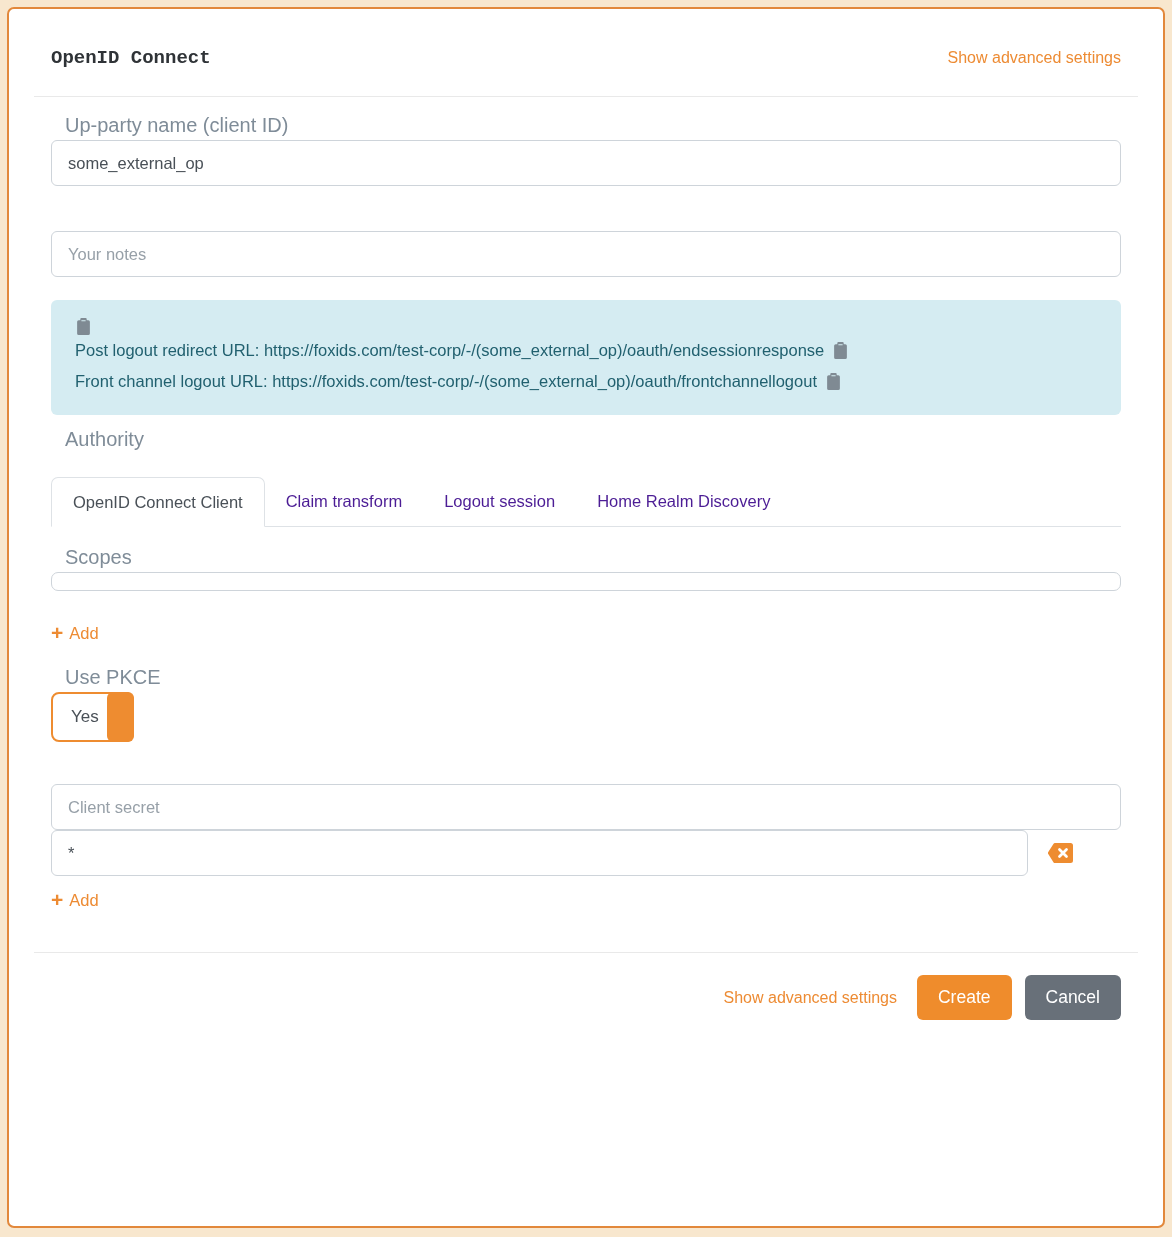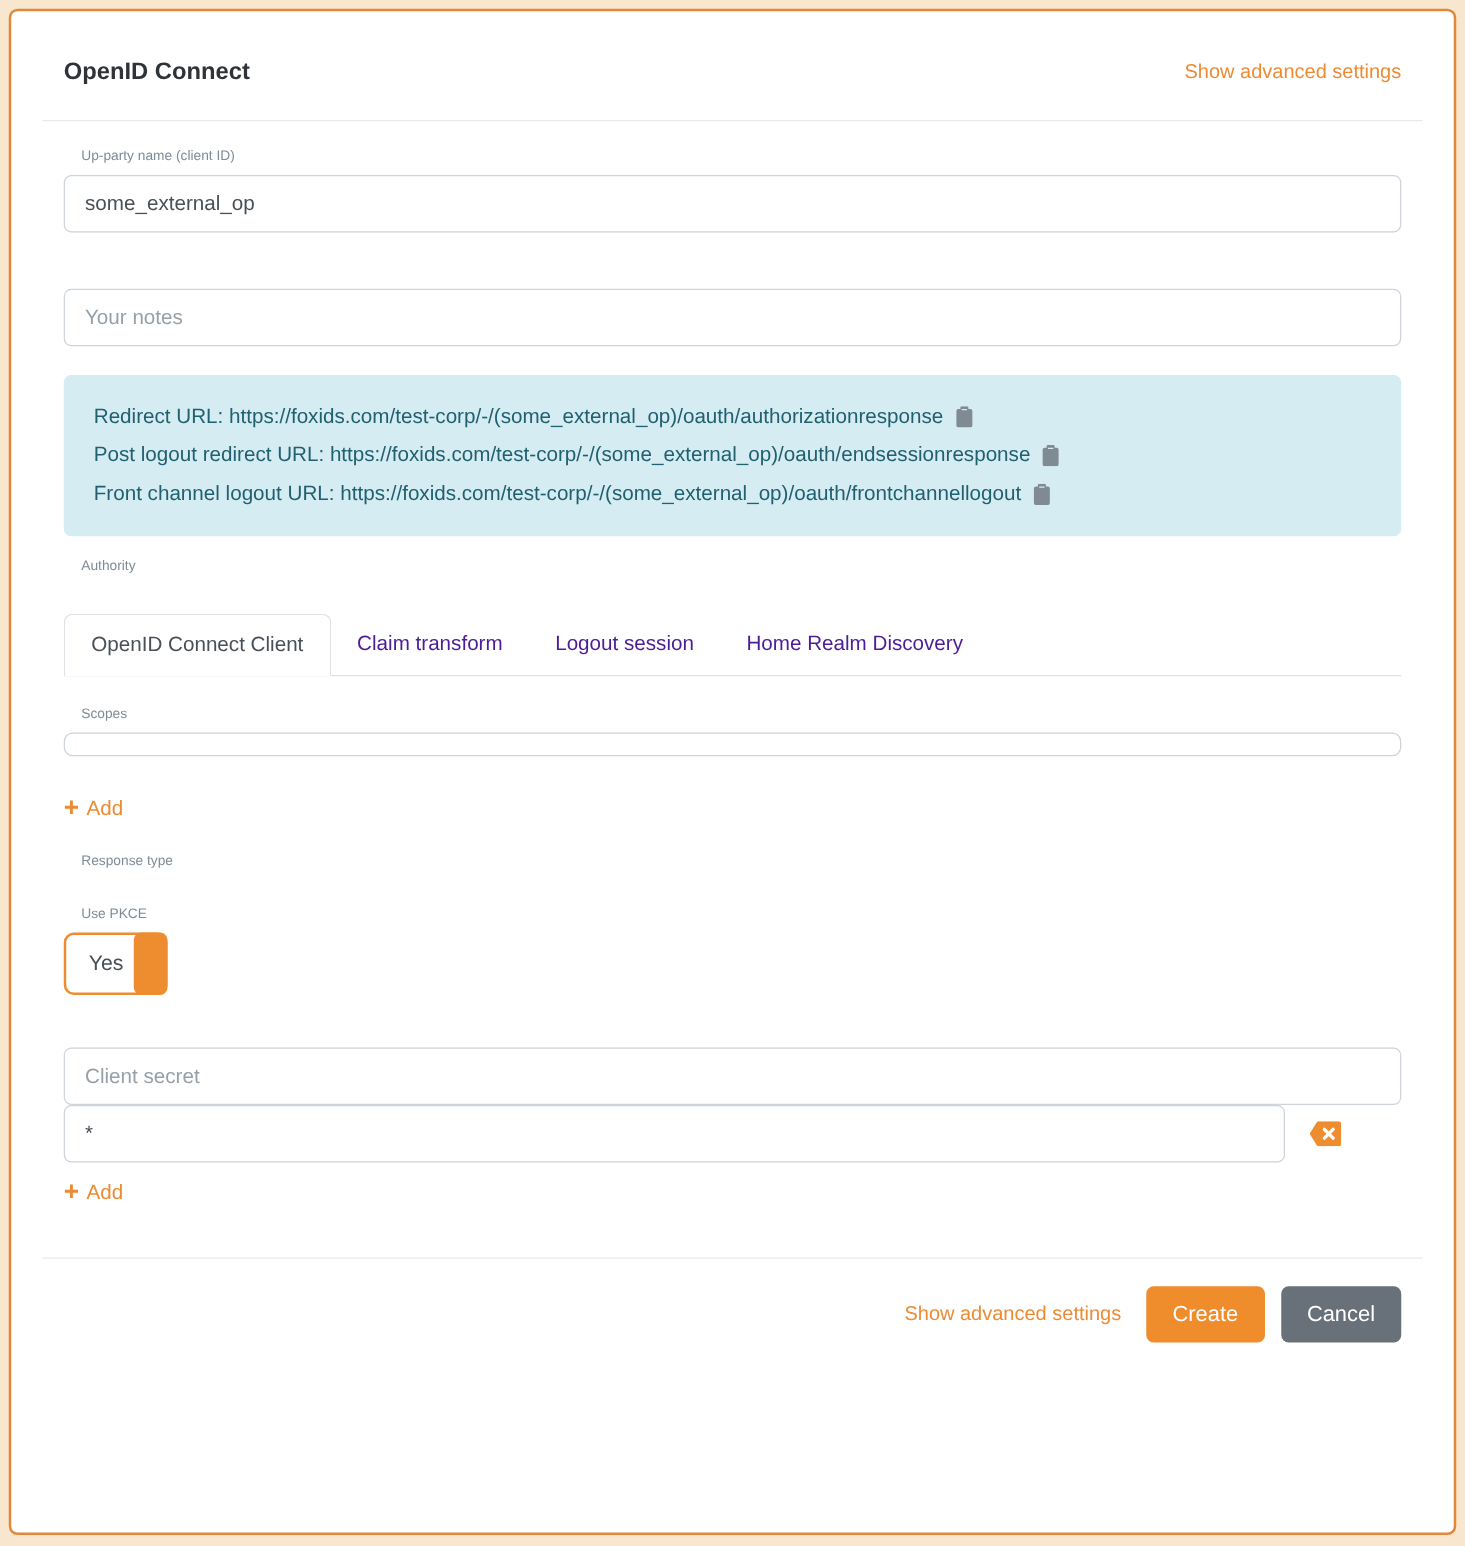--- a/index.html
+++ b/index.html
@@ -24,37 +24,38 @@
     justify-content: space-between;
     align-items: center;
     padding: 0 17px;
     height: 26px;
   }
   .page-title {
     margin: 0;
     font-size: 19px;
     font-weight: 600;
     color: #2f3337;
+    font-family: Liberation Mono, monospace;
   }
   a.link {
     color: #ed8b33;
     text-decoration: none;
     font-size: 16px;
     cursor: pointer;
   }
   hr.rule {
     border: none;
     border-top: 1px solid #e9e9e9;
     margin: 25px 0 18px 0;
   }
   hr.rule.footer-rule { margin: 40px 0 0 0; }
   .form-body { padding: 0 17px; }
   .field-label {
     display: block;
-    font-size: 11px;
+    font-size: 20px;
     color: #7f8c98;
     padding-left: 14px;
     margin-bottom: 5px;
     line-height: 20px;
   }
   .text-input {
     display: block;
     width: 100%;
     height: 46px;
     border: 1px solid #ced4da;
@@ -249,21 +250,20 @@
       <label class="field-label">Up-party name (client ID)</label>
       <input class="text-input" type="text" value="some_external_op" style="">
     </div>
 
     <div class="group-notes">
       <input class="text-input" type="text" placeholder="Your notes" style="">
     </div>
 
     <div class="info-box">
       <div class="info-line">
-        <span>Redirect URL: https://foxids.com/test-corp/-/(some_external_op)/oauth/authorizationresponse</span>
         <button class="clipboard-btn">
           <svg width="17" height="17" viewBox="0 0 16 16" fill="#7f8a93" aria-hidden="true">
             <path d="M6 0h4a1 1 0 0 1 1 1v1h1.5A1.5 1.5 0 0 1 14 3.5v11A1.5 1.5 0 0 1 12.5 16h-9A1.5 1.5 0 0 1 2 14.5v-11A1.5 1.5 0 0 1 3.5 2H5V1a1 1 0 0 1 1-1zm0 2v1h4V2H6z"></path>
           </svg>
         </button>
       </div>
       <div class="info-line">
         <span>Post logout redirect URL: https://foxids.com/test-corp/-/(some_external_op)/oauth/endsessionresponse</span>
         <button class="clipboard-btn">
           <svg width="17" height="17" viewBox="0 0 16 16" fill="#7f8a93" aria-hidden="true">
@@ -295,21 +295,20 @@
     <div>
 
       <label class="field-label scopes-label">Scopes</label>
       <input class="thin-input" type="text" value="" style="">
       <br>
       <a class="add-row">
         <span class="plus-glyph">+</span>
         <span>Add</span>
       </a>
 
-      <label class="field-label resp-label">Response type</label>
 
       <label class="field-label pkce-label">Use PKCE</label>
       <div class="toggle">
         <span class="toggle-text">Yes</span>
         <span class="toggle-knob"></span>
       </div>
 
       <div class="group-secret">
         <input class="text-input" type="text" placeholder="Client secret" style="">
       </div>

